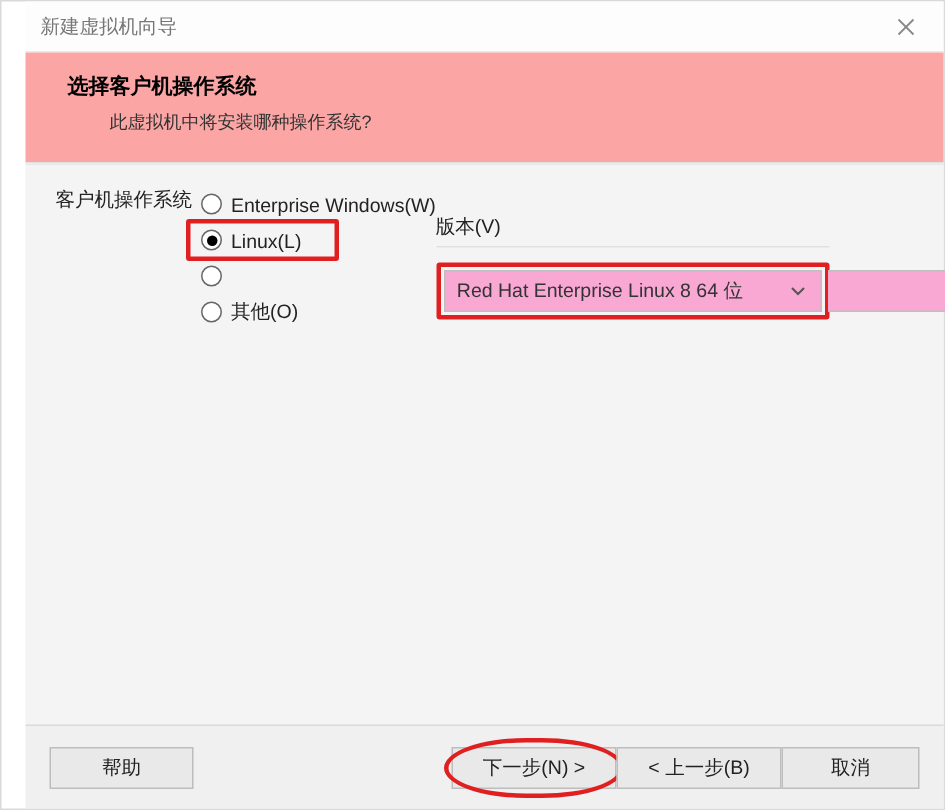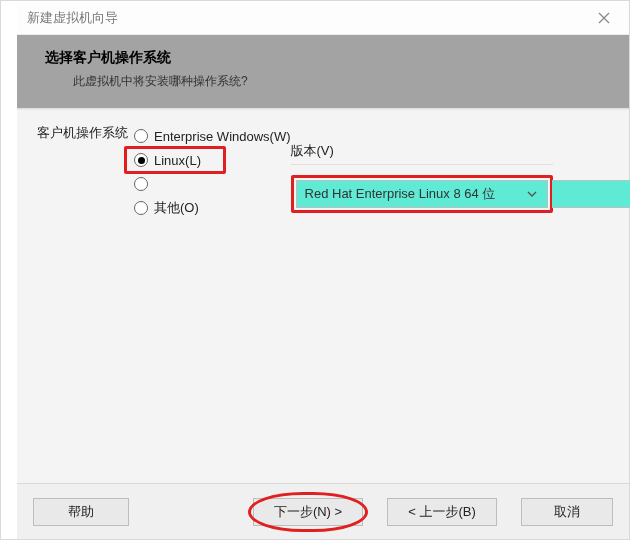--- a/index.html
+++ b/index.html
@@ -32,21 +32,21 @@
   }
   .close-btn {
     width: 30px; height: 24px;
     display: flex; align-items: center; justify-content: center;
     color: #777;
     cursor: pointer;
   }
   .close-btn svg { width: 12px; height: 12px; }
 
   .header-area {
-    background: #a3a3a3;
+    background: #fca5a5;
     padding: 14px 28px 18px 28px;
   }
   .header-title {
     font-weight: bold;
     font-size: 14px;
     color: #000;
   }
   .header-sub {
     margin-top: 6px;
     padding-left: 28px;
@@ -106,21 +106,21 @@
     border-radius: 2px;
     pointer-events: none;
   }
 
   .version-section { margin-top: 18px; }
 
   .combo {
     position: relative;
     height: 28px;
     border: 1px solid #bfbfbf;
-    background: #5eead4;
+    background: #f9a8d4;
     display: flex; align-items: center;
     padding: 0 28px 0 8px;
     color: #333;
     cursor: pointer;
   }
   .combo-chevron {
     position: absolute;
     right: 6px; top: 50%; transform: translateY(-50%);
     width: 18px; height: 18px;
     display: flex; align-items: center; justify-content: center;
@@ -134,21 +134,21 @@
     padding: 2px;
     margin-top: 2px;
   }
 
   .button-bar {
     height: 56px;
     background: #f0f0f0;
     border-top: 1px solid #d9d9d9;
     display: flex; align-items: center;
     padding: 0 16px;
-    gap: 24px;
+    gap: 0;
   }
   .spacer { flex: 1; }
   .btn {
     height: 28px;
     min-width: 92px;
     padding: 0 10px;
     background: #e9e9e9;
     border: 1px solid #bdbdbd;
     display: inline-flex; align-items: center; justify-content: center;
     font-size: 13px;

